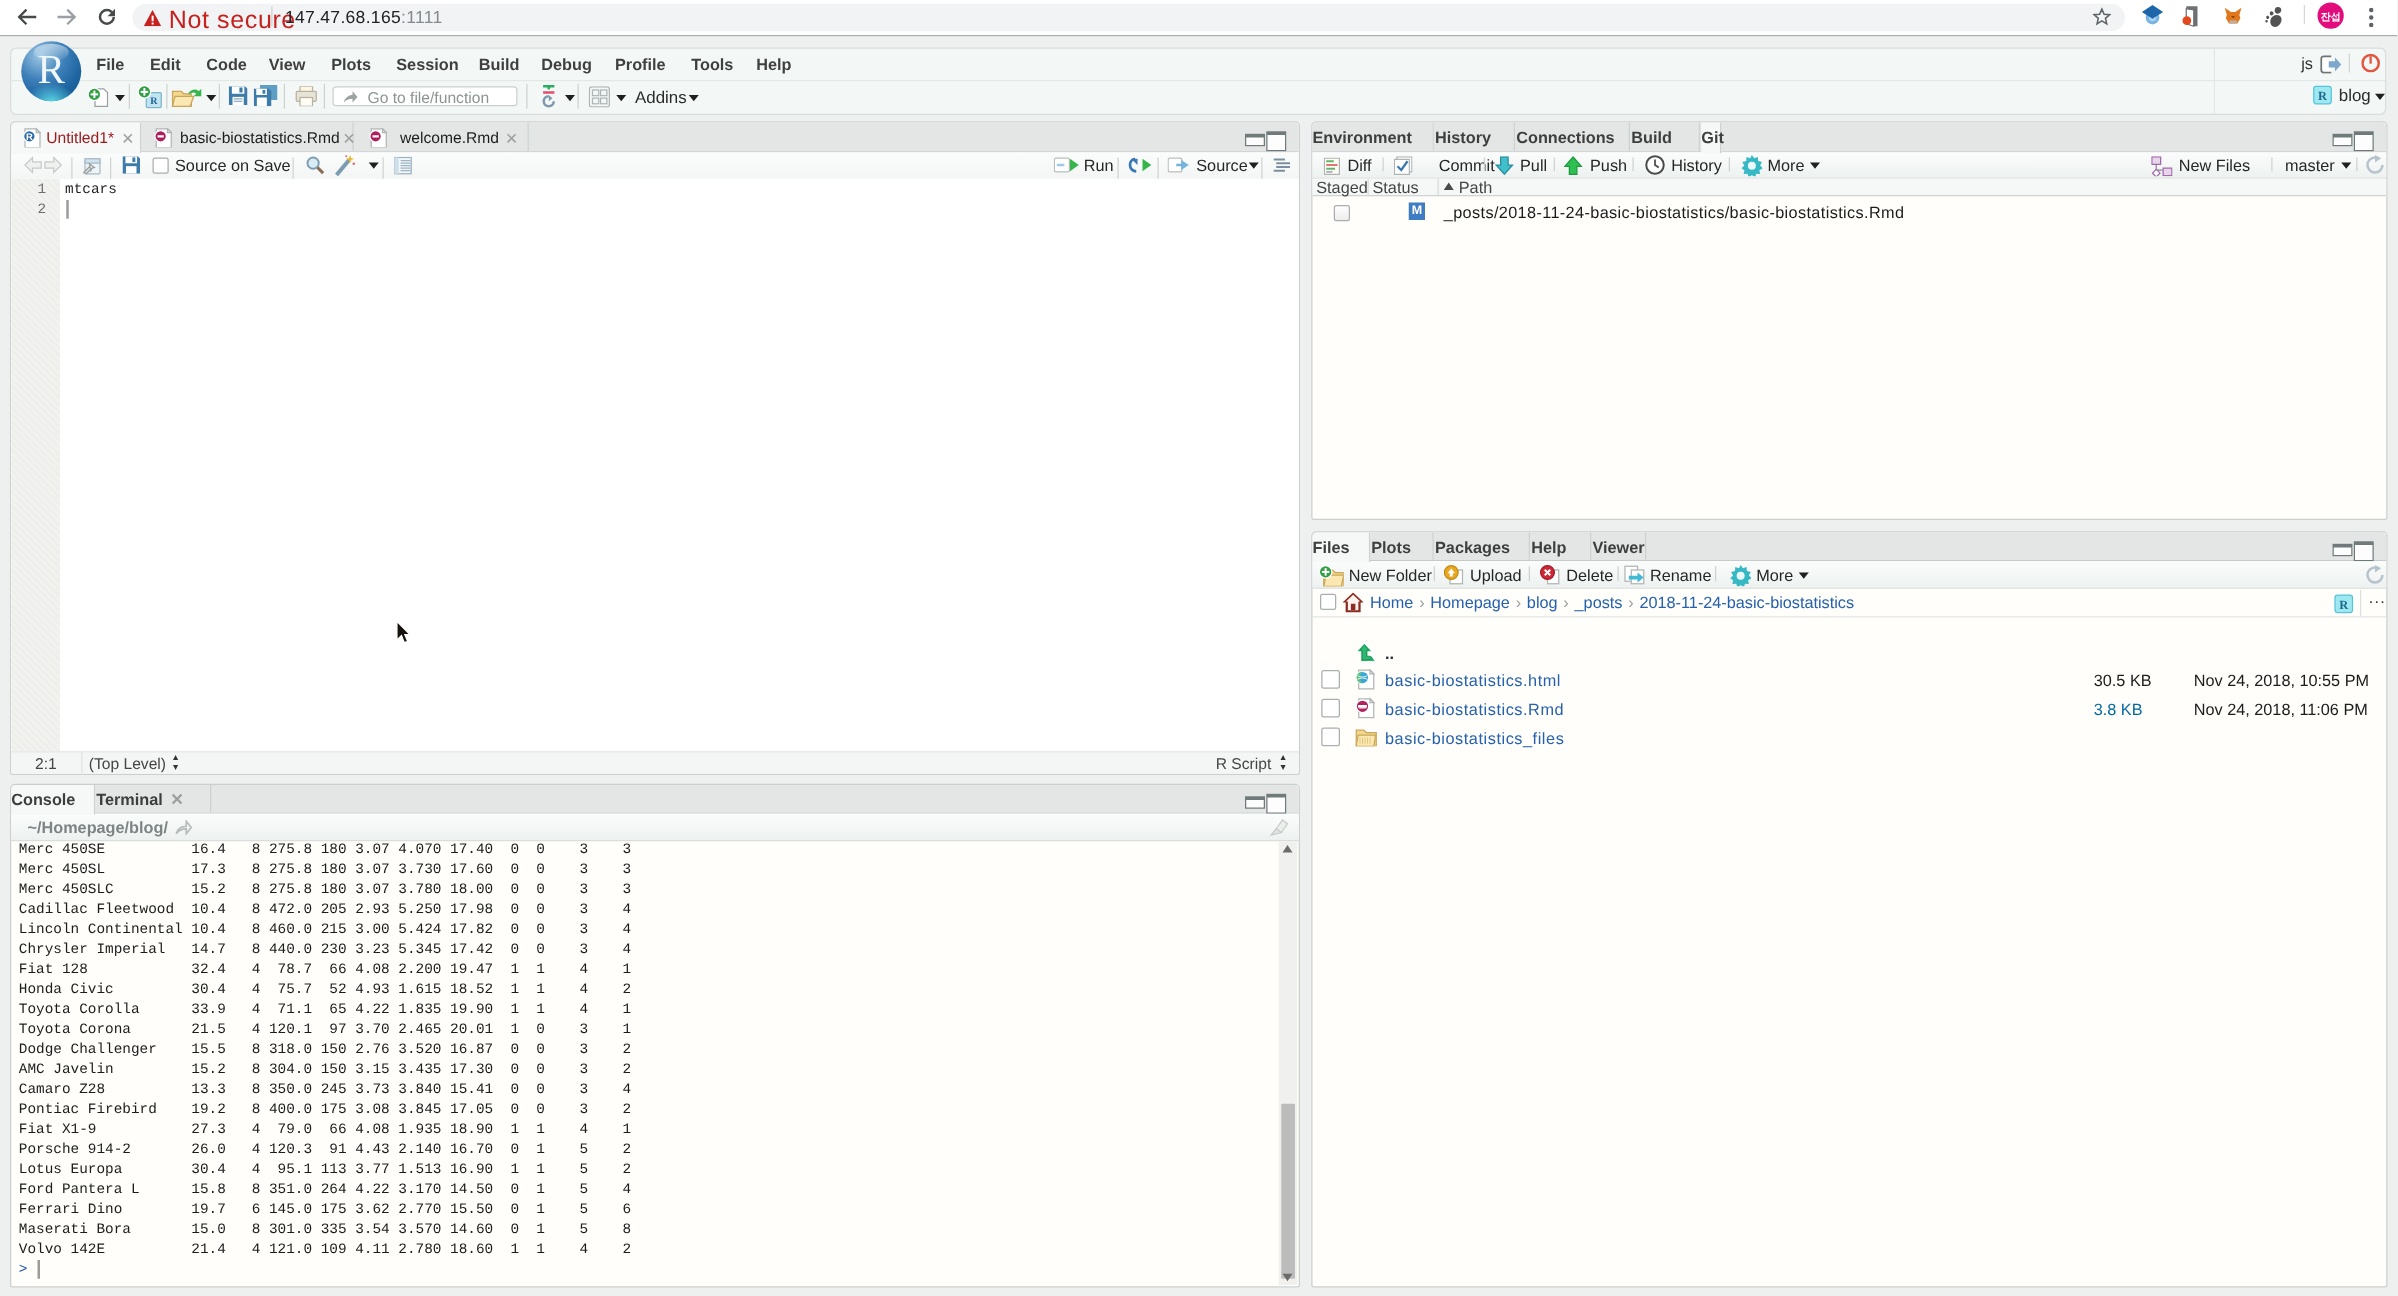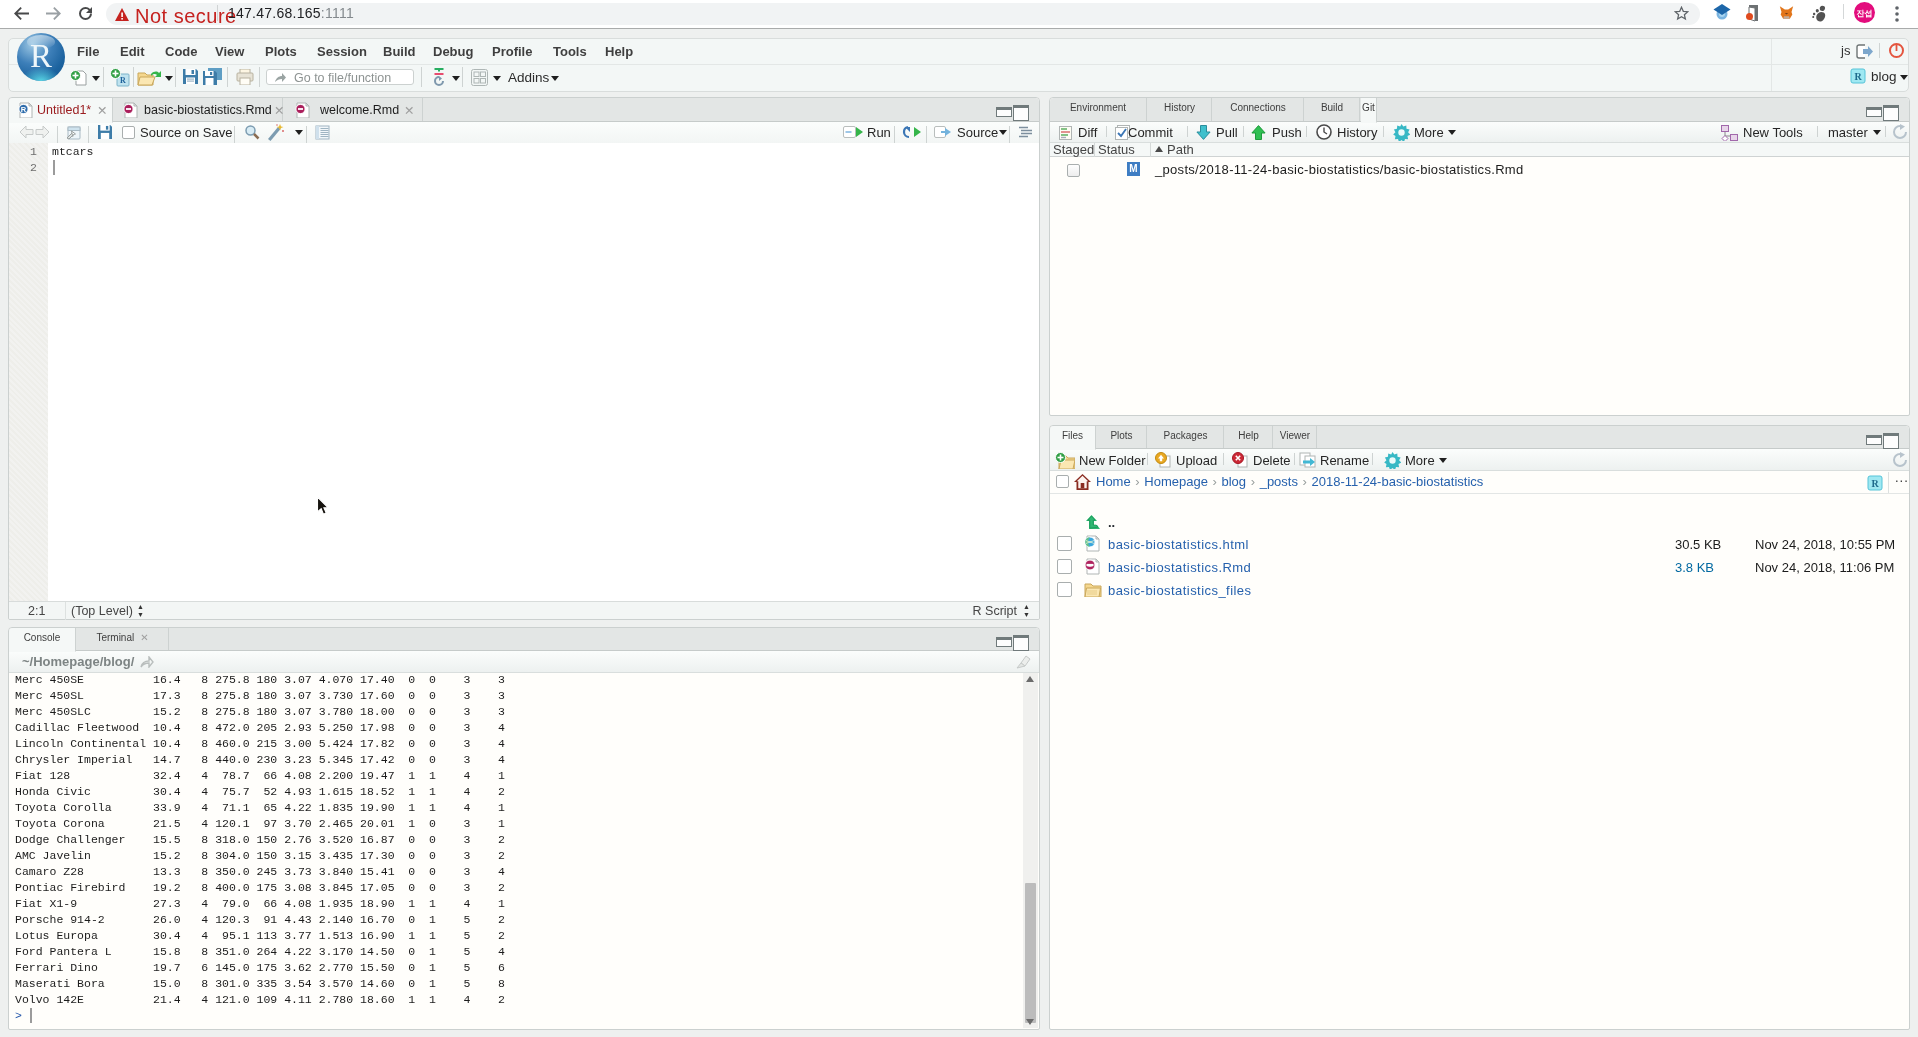--- a/index.html
+++ b/index.html
@@ -1,20 +1,20 @@
 <!DOCTYPE html>
 <html><head><meta charset="utf-8"><style>
 *{margin:0;padding:0;box-sizing:border-box}
 html,body{width:1918px;height:1037px;overflow:hidden}
 body{background:#eef0ef;font-family:"Liberation Sans",sans-serif;position:relative}
 .abs{position:absolute}
 .mono{font-family:"Liberation Mono",monospace}
 .pane{position:absolute;background:#fffefb;border:1px solid #cbd0cf;border-radius:4px 4px 2px 2px}
 .ptabbar{position:absolute;left:0;right:0;top:0;background:#e3e6e5;border-bottom:1px solid #c6cbca;border-radius:4px 4px 0 0}
-.tab{position:absolute;top:0;bottom:0;font-weight:normal;font-size:10px;color:#3e3e3e;text-align:center;border-right:1px solid #cdd2d1}
+.tab{position:absolute;top:0;bottom:0;font-weight:bold;font-size:13px;color:#3e3e3e;text-align:left;border-right:1px solid #cdd2d1}
 .tab span{position:relative;top:4px}
 .ftab{font-weight:normal;font-size:12.5px;color:#1d1d1d;text-align:left}
 .ftab span{position:absolute;top:5px}
 .tab.act{background:#f5f8f7;border-bottom:1px solid #f5f8f7;height:25px;z-index:2}
 .tbar{position:absolute;left:0;right:0;background:linear-gradient(#fbfdfc,#edf1f0);border-bottom:1px solid #d9dedd}
 .tsep{position:absolute;width:1px;background:#ced3d2;top:4px;bottom:5px}
 .tlab{position:absolute;font-size:13px;color:#262626;white-space:nowrap}
 .link{color:#2661ad}
 .minmax{position:absolute;top:7px;width:33px;height:13px}
 .minmax::before{content:"";position:absolute;left:0;bottom:1px;width:14px;height:6px;border:1px solid #707a7b;border-top:3px solid #707a7b;background:#fdfdfd}
@@ -382,21 +382,21 @@
         <path d="M2 9h7" stroke="#67b36b" stroke-width="1.6"></path>
         <path d="M2 11.5h5" stroke="#aab" stroke-width="1.4"></path>
       </svg>
     <div class="tlab" style="left:28px;top:3px">Diff</div>
     <div class="tsep" style="left:56px"></div>
     <svg class="abs" style="left:65px;top:3px" width="15" height="15" viewBox="0 0 15 15">
         <rect x="2.5" y="0.5" width="12" height="12" fill="#fff" stroke="#b0b5b4"></rect>
         <rect x="0.5" y="2.5" width="12" height="12" fill="#fff" stroke="#b0b5b4"></rect>
         <path d="M3 8l3 3 5-7" fill="none" stroke="#3b76b5" stroke-width="1.8"></path>
       </svg>
-    <div class="tlab" style="left:78px;top:3px">Commit</div>
+    <div class="tlab" style="left:101px;top:3px">Commit</div>
     <div class="tsep" style="left:137px"></div>
     <svg class="abs" style="left:146px;top:3px" width="15" height="15" viewBox="0 0 15 15">
         <path d="M4.5 0.5h6v6.5h3.6L7.5 14.4 0.9 7h3.6z" fill="#3fc0cc" stroke="#2a8d9c" stroke-width="1"></path>
       </svg>
     <div class="tlab" style="left:166px;top:3px">Pull</div>
     <div class="tsep" style="left:193px"></div>
     <svg class="abs" style="left:201px;top:3px" width="15" height="15" viewBox="0 0 15 15">
         <path d="M4.5 14.5h6V8h3.6L7.5 0.6 0.9 8h3.6z" fill="#2fbf52" stroke="#1e9a3c" stroke-width="1"></path>
       </svg>
     <div class="tlab" style="left:222px;top:3px">Push</div>
@@ -413,21 +413,21 @@
       </svg>
     <div class="tlab" style="left:364px;top:3px">More</div>
     <div class="caret" style="left:398px;top:8px"></div>
 
     <svg class="abs" style="left:671px;top:3px" width="17" height="16" viewBox="0 0 17 16">
         <rect x="0.5" y="0.5" width="7" height="6" fill="#e8d5ea" stroke="#a168ab"></rect>
         <rect x="9.5" y="9.5" width="7" height="6" fill="#e8d5ea" stroke="#a168ab"></rect>
         <path d="M4 7v4h5" fill="none" stroke="#888"></path>
         <path d="M1 13.5l3-3 3 3-3 3z" fill="#fff" stroke="#a168ab"></path>
       </svg>
-    <div class="tlab" style="left:693px;top:3px">New Tools</div>
+    <div class="tlab" style="left:693px;top:3px">New Files</div>
     <div class="tsep" style="left:767px"></div>
     <div class="tlab" style="left:778px;top:3px">master</div>
     <div class="caret" style="left:823px;top:8px"></div>
     <div class="tsep" style="left:835px"></div>
     <svg class="abs" style="left:842px;top:2px" width="16" height="16" viewBox="0 0 16 16">
         <path d="M8 2a6 6 0 1 0 6 6" fill="none" stroke="#b7c3cc" stroke-width="2"></path>
         <path d="M8 0l5 2.5L8 6z" fill="#b7c3cc"></path>
       </svg>
   </div>
 

